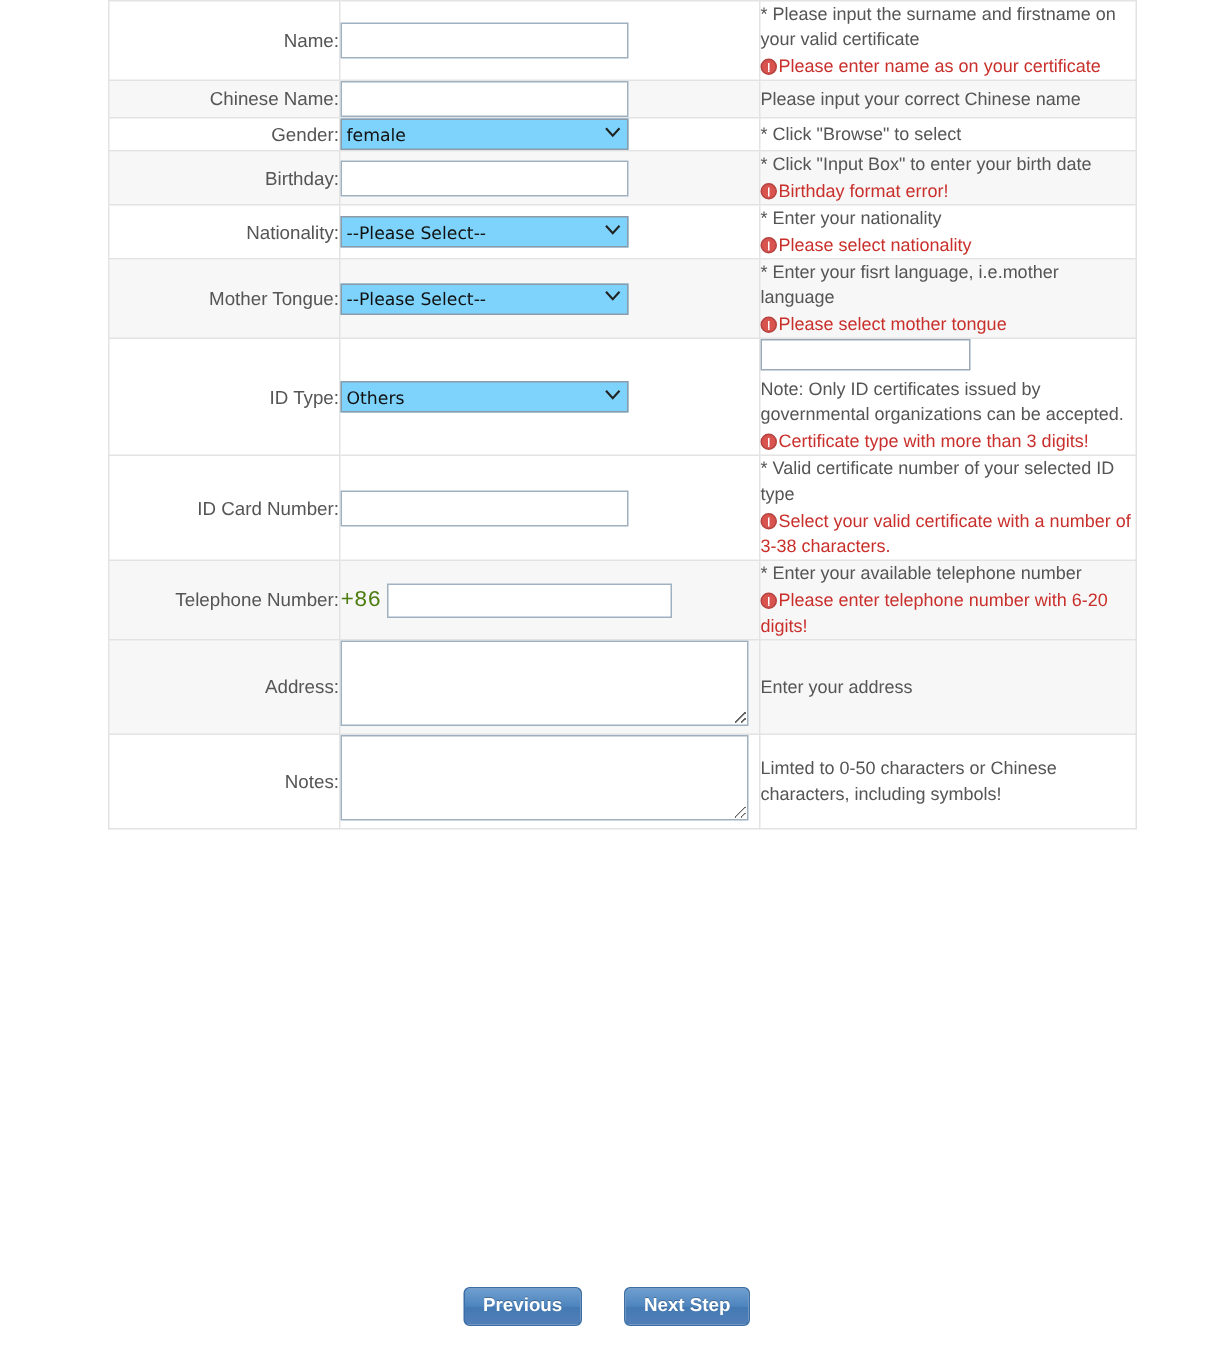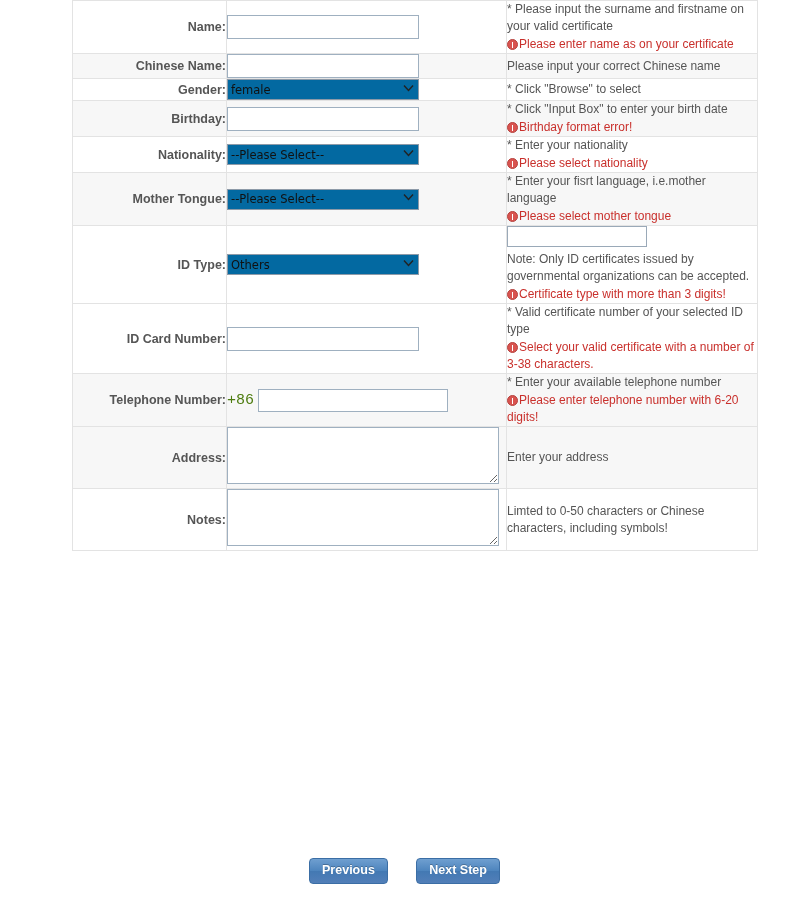--- a/index.html
+++ b/index.html
@@ -35,21 +35,20 @@
   tr.row-grey  td { background: #f7f7f7; }
 
   td.label-cell {
     width: 154px;
     text-align: right;
     padding: 8px 10px 8px 6px;
     font-size: 12.5px;
     color: #555555;
     line-height: 18px;
     vertical-align: middle;
-    font-weight: bold;
   }
   td.field-cell {
     width: 280px;
     padding: 10px 0 10px 6px;
     vertical-align: middle;
   }
   td.hint-cell {
     width: 251px;
     padding: 9px 8px 9px 9px;
     font-size: 12px;
@@ -76,21 +75,21 @@
   }
   .txt-input.phone {
     width: 190px;
     height: 23px;
     margin-left: 4px;
   }
   .sel {
     width: 192px;
     height: 21px;
     border: 1px solid #8d9aa8;
-    background: #0369a1;
+    background: #7dd3fc;
     font-family: "DejaVu Sans", sans-serif;
     font-size: 11.5px;
     color: #111;
     padding: 1px 20px 1px 3px;
     -webkit-appearance: none;
     appearance: none;
     outline: none;
     position: relative;
   }
   .sel-wrap {

